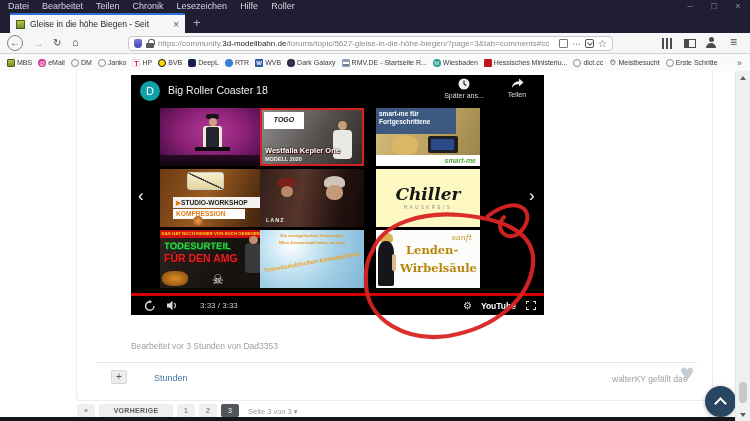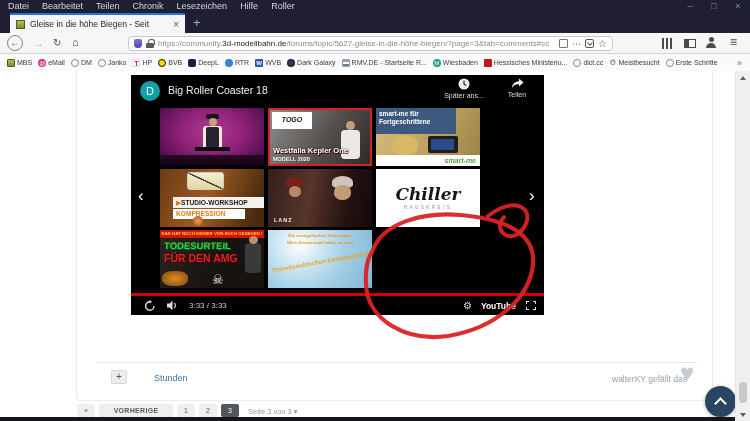--- a/index.html
+++ b/index.html
@@ -73,21 +73,21 @@
   .yt-avatar { position:absolute; left:9px; top:6px; width:20px; height:20px; border-radius:50%; background:#12a0a8; color:#fff; font-size:11px; text-align:center; line-height:20px; }
   .yt-title { position:absolute; left:37px; top:9px; font-size:10.5px; color:#eee; }
   .yt-action { position:absolute; top:3px; display:flex; flex-direction:column; align-items:center; gap:2px; }
   .yt-wl { left:305px; width:56px; }
   .yt-share { left:366px; width:40px; }
   .yt-action-label { font-size:7px; color:#ddd; }
   .pl-arrow { position:absolute; top:112px; color:#fff; font-size:17px; line-height:17px; }
   .pl-left { left:7px; } .pl-right { left:398px; }
 
   .th { position:absolute; width:104px; height:58px; overflow:hidden; }
-  .c1 { left:29px; } .c2 { left:137px; } .c3 { left:245px; }
+  .c1 { left:29px; } .c2 { left:129px; } .c3 { left:245px; }
   .r1 { top:33px; } .r2 { top:94px; } .r3 { top:155px; }
   .th div, .th span { position:absolute; }
 
   .t1 { background:radial-gradient(ellipse at 50% 40%, #b13a97 0%, #8d2176 45%, #561150 80%, #3a0b36 100%); }
   .t1-stage { left:0; bottom:0; width:104px; height:11px; background:linear-gradient(#2a0a26,#120410); }
   .t1-hat { left:46px; top:6px; width:13px; height:5px; background:#15151a; border-radius:2px; }
   .t1-head { left:49px; top:10px; width:8px; height:8px; background:#caa07e; border-radius:50%; }
   .t1-body { left:43px; top:18px; width:19px; height:23px; background:#efe9d6; border-radius:3px; }
   .t1-vest { left:46px; top:19px; width:13px; height:21px; background:#25252f; border-radius:2px; }
   .t1-desk { left:35px; top:39px; width:35px; height:4px; background:#0d0d10; }
@@ -113,21 +113,21 @@
   .t4-band2 { left:13px; top:40px; width:72px; height:10px; background:#fff; color:#e07b18; font-size:6.6px; font-weight:bold; line-height:10px; padding-left:3px; }
   .t4-ball { left:33px; bottom:1px; width:10px; height:10px; border-radius:50%; background:radial-gradient(#f0a050,#9a4a10); }
 
   .t5 { background:linear-gradient(100deg,#33201a,#57352a 40%,#241310 75%,#140a08); }
   .t5-cap { left:18px; top:9px; width:17px; height:9px; background:#7a1f1a; border-radius:5px 5px 2px 2px; }
   .t5-face1 { left:21px; top:17px; width:12px; height:11px; background:#b98868; border-radius:50%; }
   .t5-hair2 { left:64px; top:7px; width:21px; height:12px; background:#cfc5bd; border-radius:50% 50% 30% 30%; }
   .t5-face2 { left:66px; top:16px; width:17px; height:15px; background:#c49a78; border-radius:45%; }
   .t5-label { left:6px; bottom:4px; color:#eee; font-size:5.5px; font-weight:bold; letter-spacing:1px; }
 
-  .t6 { background:#ffffff; display:flex; flex-direction:column; align-items:center; justify-content:center; }
+  .t6 { background:#fef9c3; display:flex; flex-direction:column; align-items:center; justify-content:center; }
   .t6 span { position:static; }
   .t6-title { font-family:"DejaVu Serif", serif; font-style:italic; font-weight:bold; font-size:17px; color:#161616; line-height:1; }
   .t6-sub { font-size:4.5px; letter-spacing:2.5px; color:#8a8a8a; margin-top:2px; }
 
   .t7 { background:linear-gradient(120deg,#2c2420,#171310 60%); }
   .t7-banner { left:0; top:0; width:104px; height:8px; background:#cf1212; color:#ffd91a; font-size:4.4px; font-weight:bold; text-align:center; line-height:8px; white-space:nowrap; overflow:hidden; }
   .t7-line1 { left:4px; top:10px; font-size:9.5px; font-weight:bold; color:#35d435; text-shadow:1px 1px 0 #063; transform:skewX(-4deg); white-space:nowrap; }
   .t7-line2 { left:4px; top:22px; font-size:10.5px; font-weight:bold; color:#e32222; text-shadow:1px 1px 0 #400; white-space:nowrap; }
   .t7-engine { left:2px; bottom:2px; width:26px; height:15px; background:radial-gradient(#e08a20,#7a4a10); border-radius:40%; }
   .t7-skull { left:52px; bottom:1px; font-size:13px; color:#fff; }
@@ -144,21 +144,21 @@
   .t9-body { left:2px; top:11px; width:16px; height:45px; background:#16161a; border-radius:45% 45% 10% 10% / 25% 25% 5% 5%; }
   .t9-arm { left:16px; top:24px; width:4px; height:17px; background:#e0b890; border-radius:2px; }
   .t9-script { right:8px; top:3px; font-size:8px; color:#c3992b; font-style:italic; font-family:"DejaVu Serif", serif; }
   .t9-line1 { left:30px; top:13px; font-size:11.5px; font-weight:bold; color:#b8860b; font-family:"DejaVu Serif", serif; }
   .t9-line2 { left:24px; top:31px; font-size:11.5px; font-weight:bold; color:#b8860b; font-family:"DejaVu Serif", serif; }
 
   .yt-progress { position:absolute; left:0; top:218px; width:413px; height:3px; background:#d40000; }
   .yt-controls { position:absolute; left:0; top:221px; width:413px; height:19px; display:flex; align-items:center; color:#ddd; }
   .yt-replay { margin-left:13px; }
   .yt-volume { margin-left:10px; }
-  .yt-time { margin-left:10px; font-size:8px; color:#ccc; }
+  .yt-time { margin-left:21px; font-size:8px; color:#ccc; }
   .yt-gear { margin-left:auto; font-size:10px; line-height:10px; color:#ddd; }
   .yt-brand { margin-left:9px; font-size:8.5px; font-weight:bold; color:#fff; }
   .yt-fs { margin:0 8px 0 10px; width:10px; height:9px; border:1.5px solid #ddd; position:relative; }
   .yt-fs::before { content:""; position:absolute; left:2px; right:2px; top:-2px; bottom:-2px; background:#000; }
   .yt-fs::after { content:""; position:absolute; top:2px; bottom:2px; left:-2px; right:-2px; background:#000; }
 
   .annotation { position:absolute; left:340px; top:168px; width:225px; height:185px; pointer-events:none; }
 
   
   .edited-note { position:absolute; left:131px; top:341px; font-size:8.5px; color:#9aa0a6; }
@@ -374,20 +374,28 @@
       <div class="t7-engine"></div>
       <span class="t7-skull">☠</span>
       <div class="t7-guy"></div>
         <div class="t7-guy-head"></div>
     </div>
     <div class="th c2 r3 t8">
       <div class="t8-l1">Die evangelischen Gemeinden</div>
       <div class="t8-l2">Wien-Donaustadt laden sie zum</div>
       <div class="t8-diag">Transdanubischen Erntedankfest</div>
     </div>
+    <div class="th c3 r3 t9">
+      <div class="t9-hair"></div>
+        <div class="t9-body"></div>
+        <div class="t9-arm"></div>
+      <span class="t9-script">sanft</span>
+      <span class="t9-line1">Lenden-</span>
+      <span class="t9-line2">Wirbelsäule</span>
+    </div>
 
     <div class="yt-progress"></div>
     <div class="yt-controls">
       <svg class="yt-replay" width="12" height="12" viewBox="0 0 12 12">
           <path d="M10 6 A4.2 4.2 0 1 1 5.8 1.8" stroke="#ddd" stroke-width="1.4" fill="none"></path>
           <path d="M5.2 0 L8.2 1.8 L5.2 3.6 Z" fill="#ddd"></path>
         </svg>
       <svg class="yt-volume" width="13" height="11" viewBox="0 0 13 11">
           <path d="M1 3.5 H3.5 L6.5 0.8 V10.2 L3.5 7.5 H1 Z" fill="#ddd"></path>
           <path d="M8.2 3 C9.8 4.2 9.8 6.8 8.2 8" stroke="#ddd" stroke-width="1.2" fill="none"></path>
@@ -397,20 +405,21 @@
       <span class="yt-brand">YouTube</span>
       <span class="yt-fs"></span>
     </div>
   </div>
 
   <svg class="annotation" viewBox="0 0 225 185">
     <path d="M 32 84 C 42 54, 84 44, 120 47 C 158 50, 196 62, 193 96 C 190 130, 156 160, 108 168 C 66 174, 27 152, 26 116 C 25 98, 28 90, 32 84" fill="none" stroke="#d92323" stroke-width="4.2" stroke-linecap="round" opacity="0.95"></path>
     <path d="M 148 48 C 176 26, 198 42, 182 62 C 170 77, 152 62, 164 49" fill="none" stroke="#d92323" stroke-width="4" stroke-linecap="round" opacity="0.95"></path>
   </svg>
 
+  <div class="edited-note">Bearbeitet vor 3 Stunden von Dad3353</div>
   <div class="post-divider"></div>
   <div class="plus-btn">+</div>
   <div class="quote-link">Stunden</div>
   <div class="likes-text">walterKY gefällt das</div>
   <div class="heart-icon">♥</div>
   <div class="scrolltop">
       <span class="chev-up"></span>
     </div>
 
   <div class="pg-btn pg-first">«</div>

